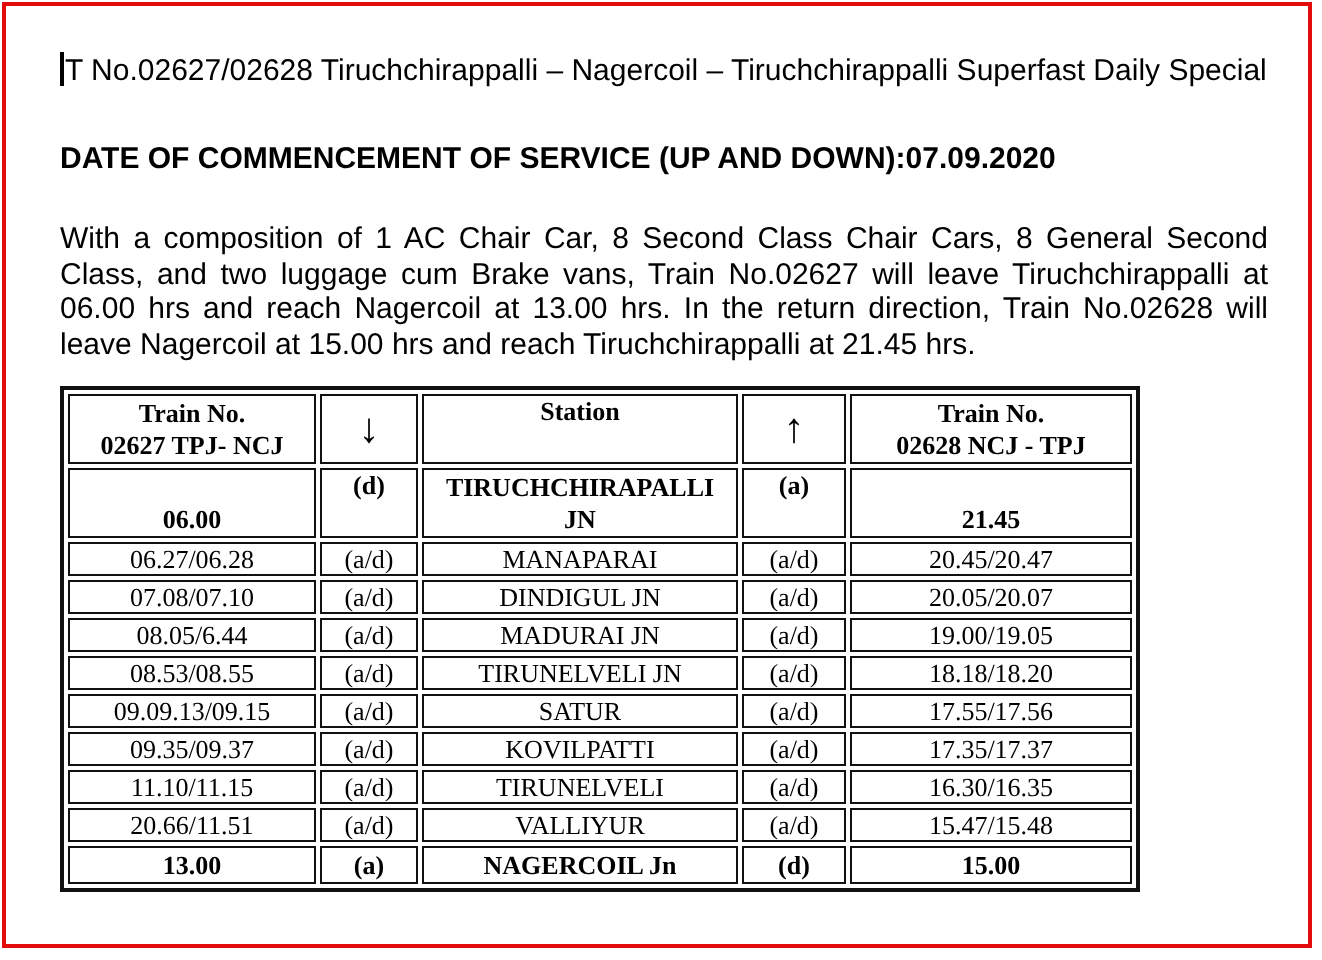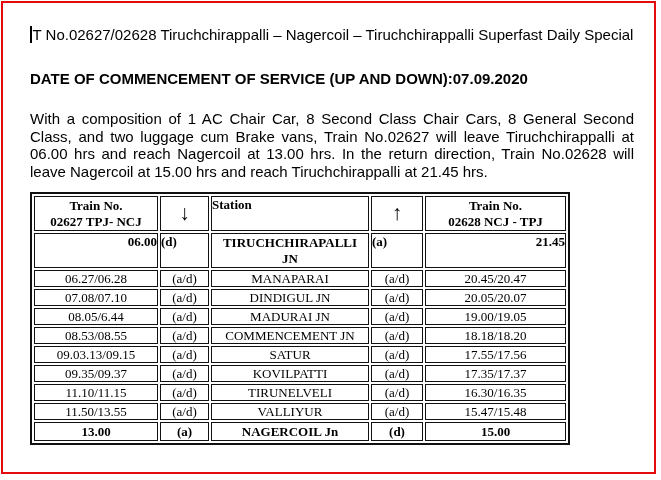--- a/index.html
+++ b/index.html
@@ -70,21 +70,21 @@
   tr.header-row td, tr.origin-row td { height: 33px; }
   tr.header-row td { font-weight: bold; }
   tr.origin-row td { font-weight: bold; }
   tr.terminus-row td { font-weight: bold; height: 17px; text-align: center; }
   .arrow-cell {
     font-size: 21px;
     font-weight: bold;
     line-height: 21px;
   }
   .cell-line { height: 16px; line-height: 16px; }
-  .two-part { display: flex; flex-direction: row; justify-content: space-between; height: 33px; }
+  .two-part { display: flex; flex-direction: column; justify-content: space-between; height: 33px; }
 </style>
 </head>
 <body>
 
 <div class="page-border"></div>
 
 <div class="content">
 
   <h1 class="title"><span class="caret"></span><span>T No.02627/02628 Tiruchchirappalli – Nagercoil – Tiruchchirappalli Superfast Daily Special</span></h1>
 
@@ -168,47 +168,47 @@
       <tr>
         <td>08.05/6.44</td>
         <td>(a/d)</td>
         <td>MADURAI JN</td>
         <td>(a/d)</td>
         <td>19.00/19.05</td>
       </tr>
       <tr>
         <td>08.53/08.55</td>
         <td>(a/d)</td>
-        <td>COMMENCEMENT JN</td>
+        <td>TIRUNELVELI JN</td>
         <td>(a/d)</td>
         <td>18.18/18.20</td>
       </tr>
       <tr>
-        <td>09.03.13/09.15</td>
+        <td>09.09.13/09.15</td>
         <td>(a/d)</td>
         <td>SATUR</td>
         <td>(a/d)</td>
         <td>17.55/17.56</td>
       </tr>
       <tr>
         <td>09.35/09.37</td>
         <td>(a/d)</td>
         <td>KOVILPATTI</td>
         <td>(a/d)</td>
         <td>17.35/17.37</td>
       </tr>
       <tr>
         <td>11.10/11.15</td>
         <td>(a/d)</td>
         <td>TIRUNELVELI</td>
         <td>(a/d)</td>
         <td>16.30/16.35</td>
       </tr>
       <tr>
-        <td>11.50/13.55</td>
+        <td>20.66/11.51</td>
         <td>(a/d)</td>
         <td>VALLIYUR</td>
         <td>(a/d)</td>
         <td>15.47/15.48</td>
       </tr>
 
       <tr class="terminus-row">
         <td>13.00</td>
         <td>(a)</td>
         <td>NAGERCOIL Jn</td>

